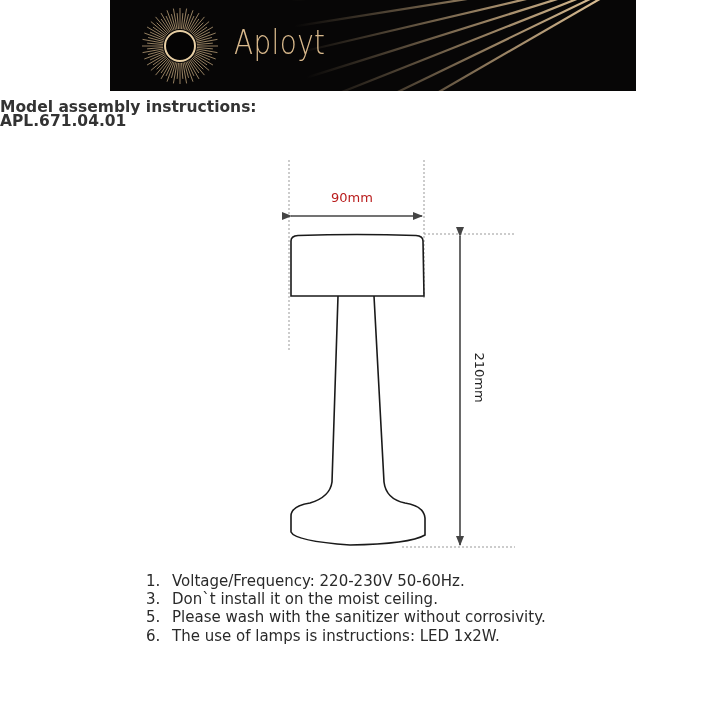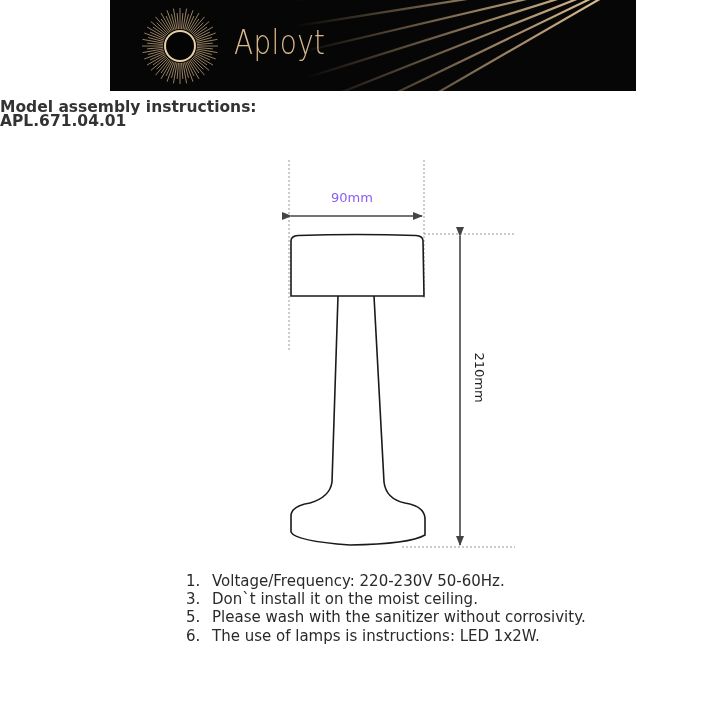--- a/index.html
+++ b/index.html
@@ -9,26 +9,26 @@
               background: #070606; overflow: hidden; padding-left: 28px; }
     .banner svg { position: absolute; left: 0; top: 0; }
     .brand { position: absolute; left: 124px; top: 22px; font-family: "DejaVu Sans", sans-serif;
              font-weight: 300; font-size: 34px; letter-spacing: 0.5px; color: #d9b98c;
              font-stretch: condensed; transform: scaleX(0.82); transform-origin: left center; }
     .title { position: absolute; left: 0; width: 720px; 
              font-size: 15.5px; color: #333; font-weight: bold; }
     .title.l1 { top: 98px; }
     .title.l2 { top: 112px; }
     .drawing { position: absolute; left: 0; top: 0; }
-    .dim-w { position: absolute; left: 331px; top: 190px; font-size: 13px; color: #8b5cf6; }
+    .dim-w { position: absolute; left: 331px; top: 190px; font-size: 13px; color: #b91c1c; }
     .dim-h { position: absolute; left: 449px; top: 375px; font-size: 13px; color: #222;
              transform: rotate(90deg); transform-origin: center; white-space: nowrap; width: 60px; }
     .notes { position: absolute; left: 146px; top: 572px; margin: 0; padding: 0; list-style: none;
              font-size: 15px; color: #2a2a2a; }
-    .notes li { height: 18.2px; line-height: 18.2px; white-space: nowrap; margin-left: 40px; }
+    .notes li { height: 18.2px; line-height: 18.2px; white-space: nowrap; }
     .notes .num { display: inline-block; width: 26px; }
   </style>
 </head>
 <body>
 
 <div class="banner">
   <svg width="498" height="91" viewBox="0 0 498 91">
     <defs>
       <linearGradient id="rayfade" x1="0" y1="0" x2="1" y2="0">
         <stop offset="0" stop-color="#d9b98c" stop-opacity="0"></stop>

